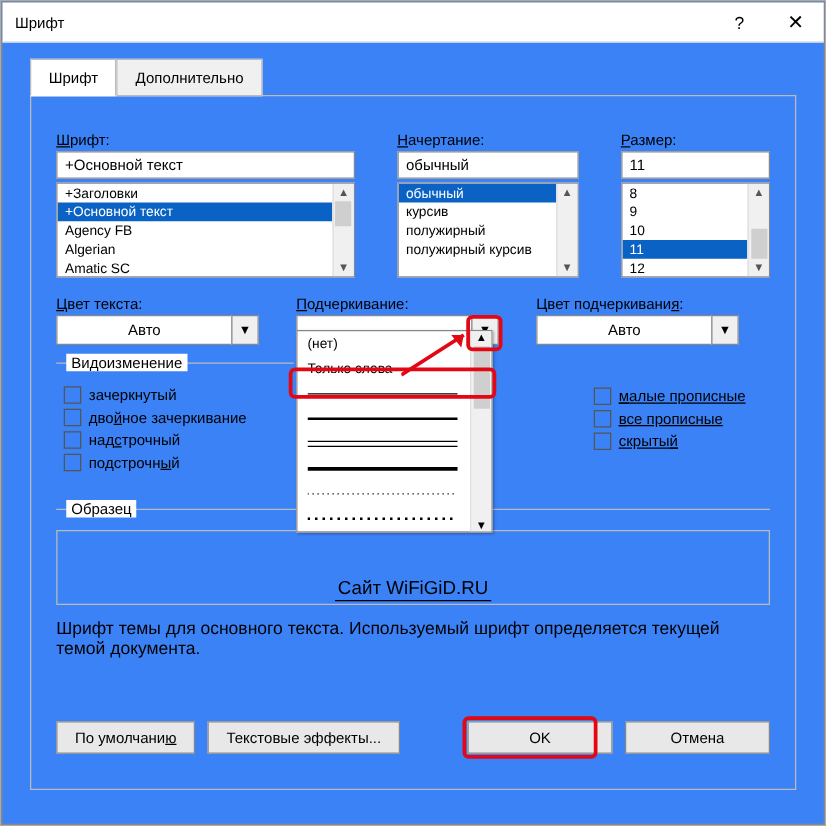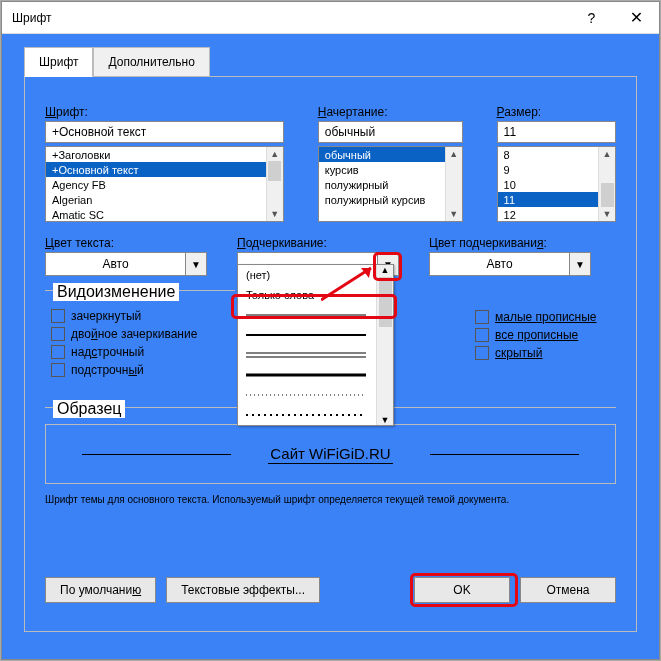--- a/index.html
+++ b/index.html
@@ -115,21 +115,21 @@
   .group {
     border: 1px solid #bbb;
     position: relative;
     padding: 14px 8px 8px 8px;
   }
   .group-title {
     position: absolute;
     top: -8px; left: 8px;
     background: #fff;
     padding: 0 4px;
-    font-size: 16px;
+    font-size: 12px;
   }
 
   .checks { display: flex; flex-direction: column; gap: 4px; margin-top: 4px; }
   .chk { display: flex; align-items: center; gap: 6px; }
   .chk .box {
     width: 14px; height: 14px; border: 1px solid #555;
     display: inline-block;
   }
 
   .dropdown {
@@ -166,49 +166,50 @@
   }
 
   .preview {
     border: 1px solid #bbb;
     height: 60px;
     display: flex;
     align-items: center;
     gap: 37px;
     margin-top: 6px;
     padding: 0 36px;
+    flex-direction: column;
   }
   .preview .pline {
     flex: 1; height: 1px; background: #000;
   }
   .preview .ptxt {
     font-size: 15px;
     border-bottom: 1px solid #000;
     padding: 0 2px 1px 2px;
   }
 
-  .footer-note { margin-top: 10px; font-size: 10px; }
+  .footer-note { margin-top: 10px; font-size: 14px; }
 
   .bottom-buttons {
     position: absolute;
     left: 20px; right: 20px; bottom: 28px;
     display: flex;
     gap: 10px;
   }
   .btn {
     height: 26px;
     border: 1px solid #888;
     background: #e8e8e8;
     padding: 0 14px;
     font: inherit;
     display: inline-flex;
     align-items: center;
     justify-content: center;
   }
-  .btn.fixed { width: 96px; }
+  .btn.fixed { width: 116px; }
   .bottom-buttons .flex { flex: 1; }
 </style>
 </head>
 <body>
 
 <div class="dialog">
 
   <div class="titlebar">
     <span class="title">Шрифт</span>
     <span class="spacer"></span>

